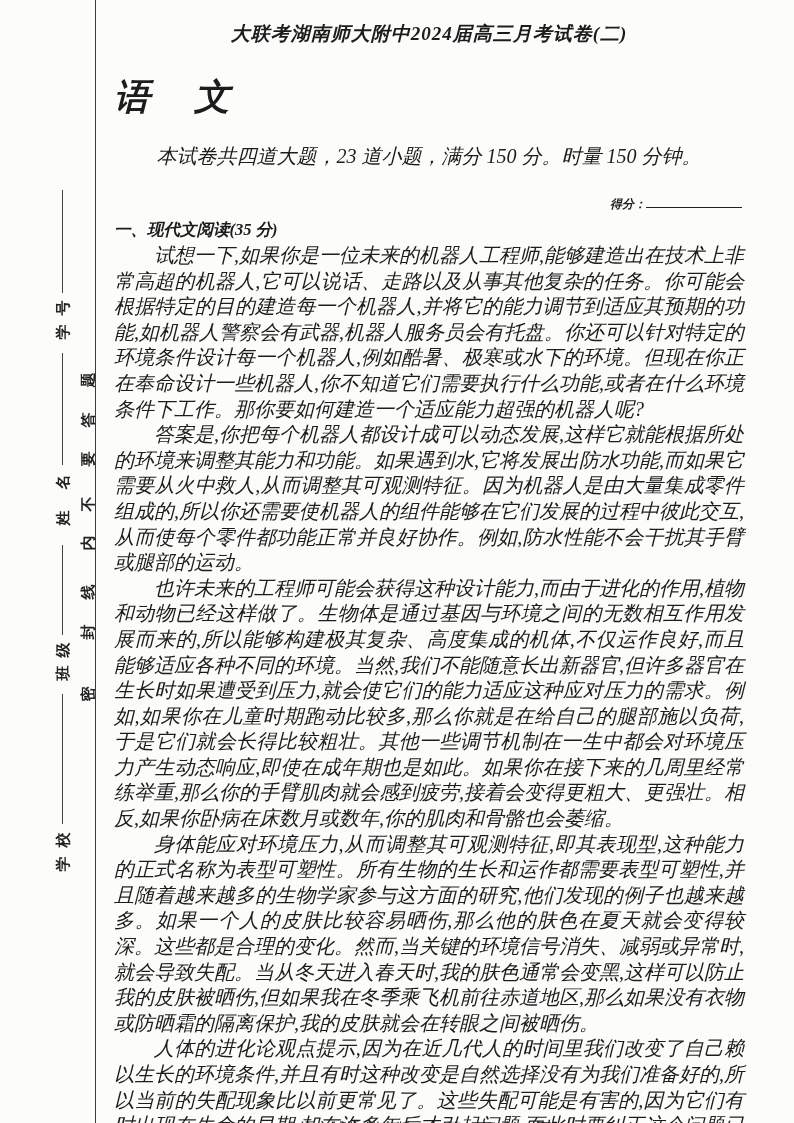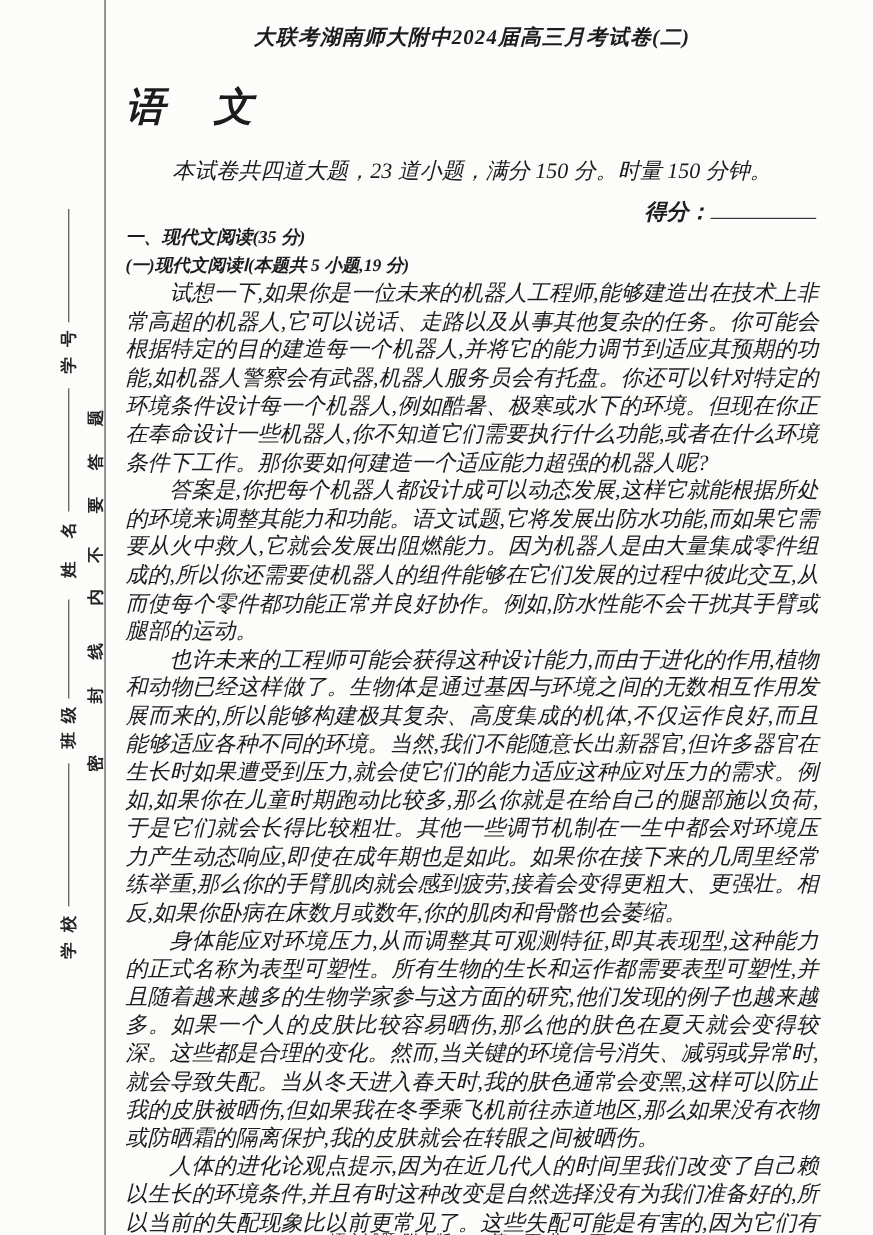--- a/index.html
+++ b/index.html
@@ -40,22 +40,22 @@
   .paper-title {
     margin-top:26px; 
     font-size:36px; font-weight:700; letter-spacing:4px;
     line-height:48px;
   }
   .info-line {
     margin-top:24px; text-align:center;
     font-size:20px; line-height:22px;
   }
   .score-row {
-    margin-top:12px; text-align:right; padding-right:2px;
-    font-size:20px; font-weight:700; height:24px;
+    margin-top:26px; text-align:right; padding-right:2px;
+    font-size:12px; font-weight:700; height:24px;
   }
   .score-blank {
     display:inline-block; width:96px; height:15px;
     border-bottom:1.5px solid #222;
   }
   .sec-heading   { font-size:16.5px; font-weight:700; line-height:26px; }
   .sub-heading   { font-size:16px;   font-weight:700; line-height:26px; }
   .instruction   { font-size:16px;   font-weight:600; line-height:26px; }
   p.body-par {
     font-size:20px; line-height:25.6px;
@@ -101,23 +101,22 @@
 
   <h1 class="paper-title">语　文</h1>
 
   <div class="info-line">本试卷共四道大题，23 道小题，满分 150 分。时量 150 分钟。</div>
 
   <div class="score-row">
     <span>得分：</span><span class="score-blank"></span>
   </div>
 
   <div class="sec-heading">一、现代文阅读(35 分)</div>
-  <div class="sub-heading">(一)现代文阅读Ⅰ(本题共 5 小题,19 分)</div>
 
   <p class="body-par">试想一下,如果你是一位未来的机器人工程师,能够建造出在技术上非常高超的机器人,它可以说话、走路以及从事其他复杂的任务。你可能会根据特定的目的建造每一个机器人,并将它的能力调节到适应其预期的功能,如机器人警察会有武器,机器人服务员会有托盘。你还可以针对特定的环境条件设计每一个机器人,例如酷暑、极寒或水下的环境。但现在你正在奉命设计一些机器人,你不知道它们需要执行什么功能,或者在什么环境条件下工作。那你要如何建造一个适应能力超强的机器人呢?</p>
-  <p class="body-par">答案是,你把每个机器人都设计成可以动态发展,这样它就能根据所处的环境来调整其能力和功能。语文试题,它将发展出防水功能,而如果它需要从火中救人,它就会发展出阻燃能力。因为机器人是由大量集成零件组成的,所以你还需要使机器人的组件能够在它们发展的过程中彼此交互,从而使每个零件都功能正常并良好协作。例如,防水性能不会干扰其手臂或腿部的运动。</p>
+  <p class="body-par">答案是,你把每个机器人都设计成可以动态发展,这样它就能根据所处的环境来调整其能力和功能。如果遇到水,它将发展出防水功能,而如果它需要从火中救人,从而调整其可观测特征。因为机器人是由大量集成零件组成的,所以你还需要使机器人的组件能够在它们发展的过程中彼此交互,从而使每个零件都功能正常并良好协作。例如,防水性能不会干扰其手臂或腿部的运动。</p>
   <p class="body-par">也许未来的工程师可能会获得这种设计能力,而由于进化的作用,植物和动物已经这样做了。生物体是通过基因与环境之间的无数相互作用发展而来的,所以能够构建极其复杂、高度集成的机体,不仅运作良好,而且能够适应各种不同的环境。当然,我们不能随意长出新器官,但许多器官在生长时如果遭受到压力,就会使它们的能力适应这种应对压力的需求。例如,如果你在儿童时期跑动比较多,那么你就是在给自己的腿部施以负荷,于是它们就会长得比较粗壮。其他一些调节机制在一生中都会对环境压力产生动态响应,即使在成年期也是如此。如果你在接下来的几周里经常练举重,那么你的手臂肌肉就会感到疲劳,接着会变得更粗大、更强壮。相反,如果你卧病在床数月或数年,你的肌肉和骨骼也会萎缩。</p>
   <p class="body-par">身体能应对环境压力,从而调整其可观测特征,即其表现型,这种能力的正式名称为表型可塑性。所有生物的生长和运作都需要表型可塑性,并且随着越来越多的生物学家参与这方面的研究,他们发现的例子也越来越多。如果一个人的皮肤比较容易晒伤,那么他的肤色在夏天就会变得较深。这些都是合理的变化。然而,当关键的环境信号消失、减弱或异常时,就会导致失配。当从冬天进入春天时,我的肤色通常会变黑,这样可以防止我的皮肤被晒伤,但如果我在冬季乘飞机前往赤道地区,那么如果没有衣物或防晒霜的隔离保护,我的皮肤就会在转眼之间被晒伤。</p>
   <p class="body-par">人体的进化论观点提示,因为在近几代人的时间里我们改变了自己赖以生长的环境条件,并且有时这种改变是自然选择没有为我们准备好的,所以当前的失配现象比以前更常见了。这些失配可能是有害的,因为它们有时出现在生命的早期,却在许多年后才引起问题,而此时要纠正这个问题已经太晚了。</p>
 
 </div>
 
 <div class="page-footer">语文试题(附中版)　　第 1 页(共 10 页)</div>
 
 </body></html>

